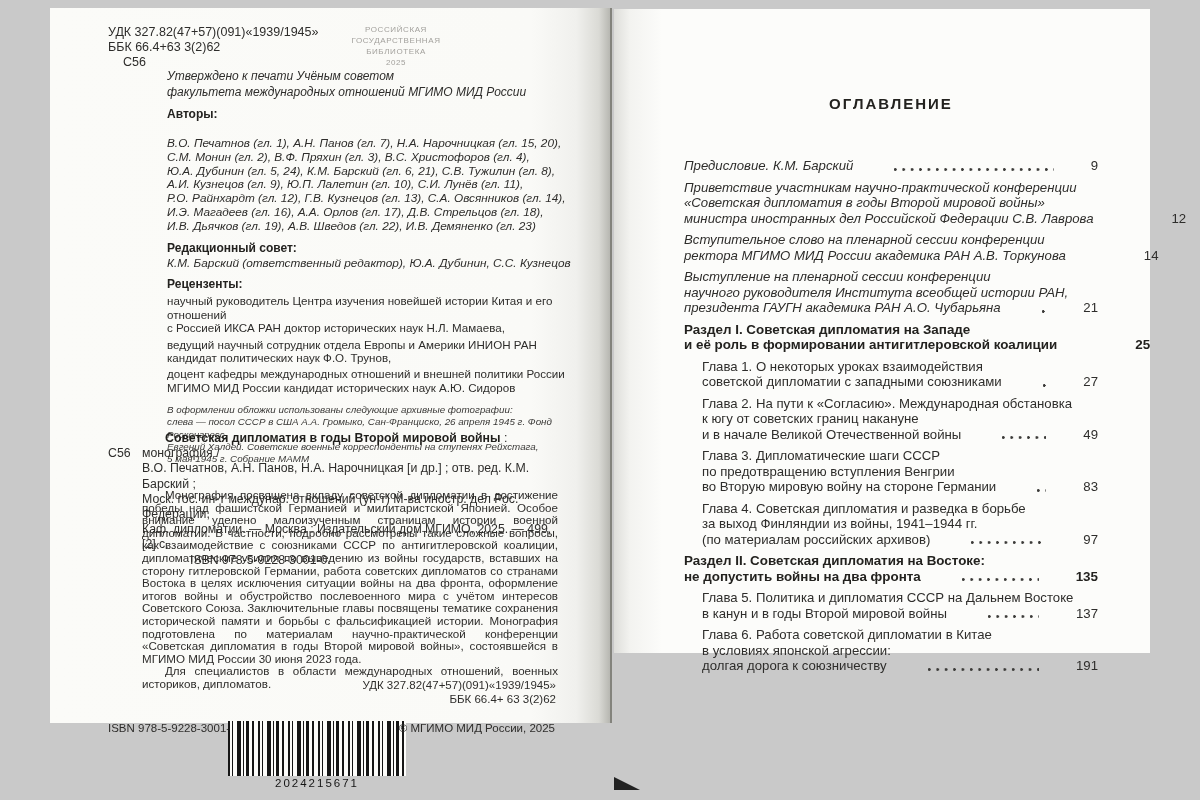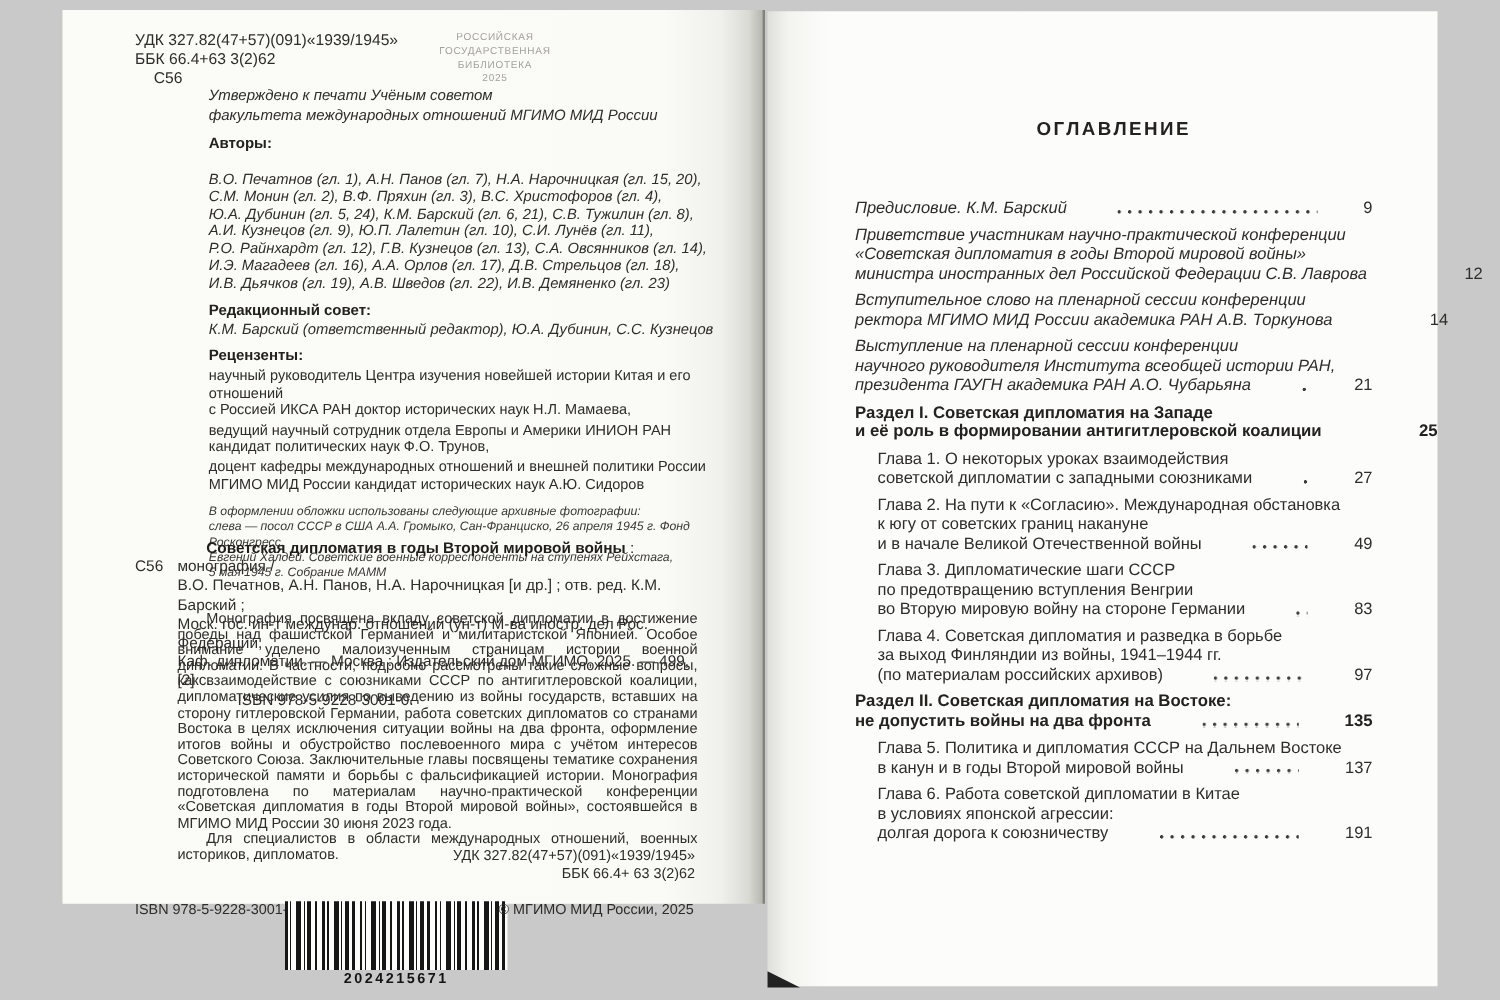--- a/index.html
+++ b/index.html
@@ -14,21 +14,21 @@
     color:var(--text);
     -webkit-font-smoothing:antialiased;
   }
   .page{position:absolute;top:8px;height:715px;}
   .page-left{
     left:50px;width:562px;
     background:linear-gradient(90deg,#fbfbf8 0%,#fafaf7 86%,#f0f0ed 94%,#dadad5 98%,#b7b7b1 100%);
     border-right:2px solid #83837c;
   }
   .page-right{
-    left:614px;top:9px;width:536px;height:780px;
+    left:614px;top:9px;width:536px;height:644px;
     background:linear-gradient(90deg,#dededa 0%,#f3f3f0 3%,#fcfcfa 9%,#fcfcfa 100%);
   }
   .page-curl{
     position:absolute;left:614px;top:777px;width:0;height:0;
     border-bottom:13px solid #222;border-right:26px solid transparent;
   }
 
   
   .udk-head{position:absolute;left:58px;top:17px;font-size:12.5px;line-height:15px;}
   .udk-head .code{padding-left:15px;}
@@ -60,21 +60,21 @@
   .barcode{
     height:55px;width:178px;
     background:repeating-linear-gradient(90deg,
       var(--barcode) 0 2px,#fdfdfb 2px 4px,
       var(--barcode) 4px 5px,#fdfdfb 5px 9px,
       var(--barcode) 9px 13px,#fdfdfb 13px 15px,
       var(--barcode) 15px 16px,#fdfdfb 16px 18px,
       var(--barcode) 18px 21px,#fdfdfb 21px 24px,
       var(--barcode) 24px 26px,#fdfdfb 26px 30px);
   }
-  .barcode-number{text-align:center;font-size:11.5px;font-weight:bold;letter-spacing:2px;margin-top:1px;color:#141414;}
+  .barcode-number{text-align:center;font-size:11.5px;font-weight:normal;letter-spacing:2px;margin-top:1px;color:#141414;}
   .footer-copy{position:absolute;right:55px;top:714px;font-size:11.5px;}
 
   
   .toc-wrap{position:absolute;left:70px;top:86px;width:414px;}
   .toc-title{
     margin:0 0 46px 0;text-align:center;
     font-size:15px;font-weight:bold;letter-spacing:2px;color:#23221f;
   }
   .toc-entry{margin-bottom:6px;font-size:13.2px;line-height:15.5px;}
   .toc-entry.italic{font-style:italic;}

